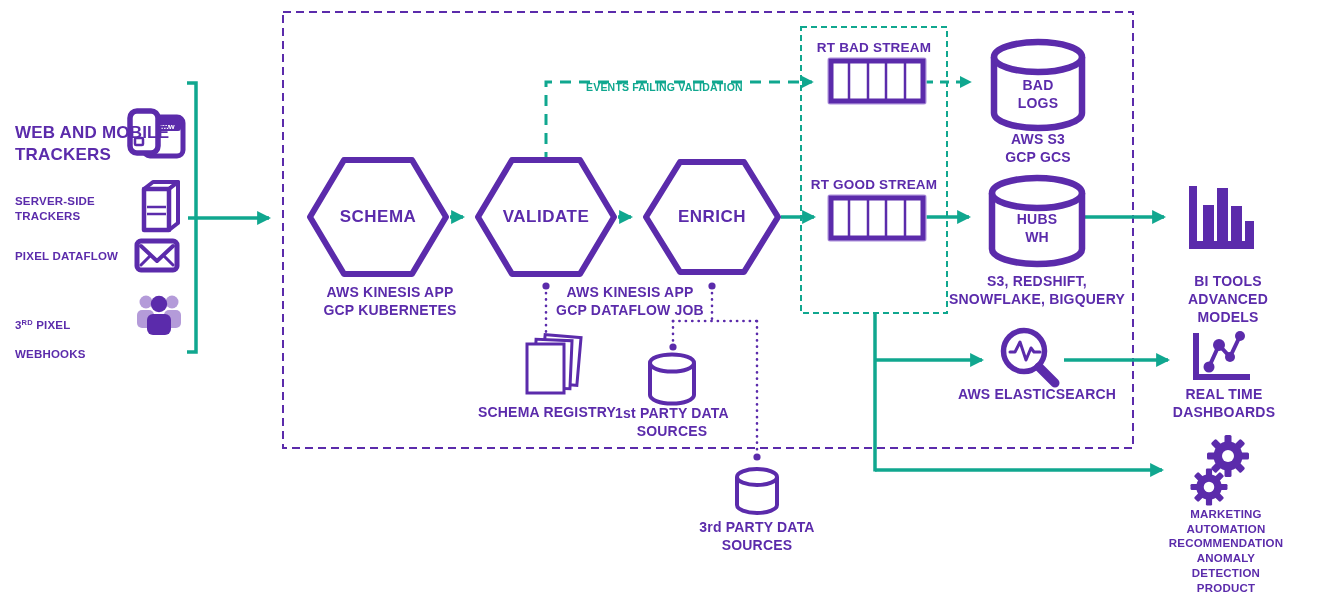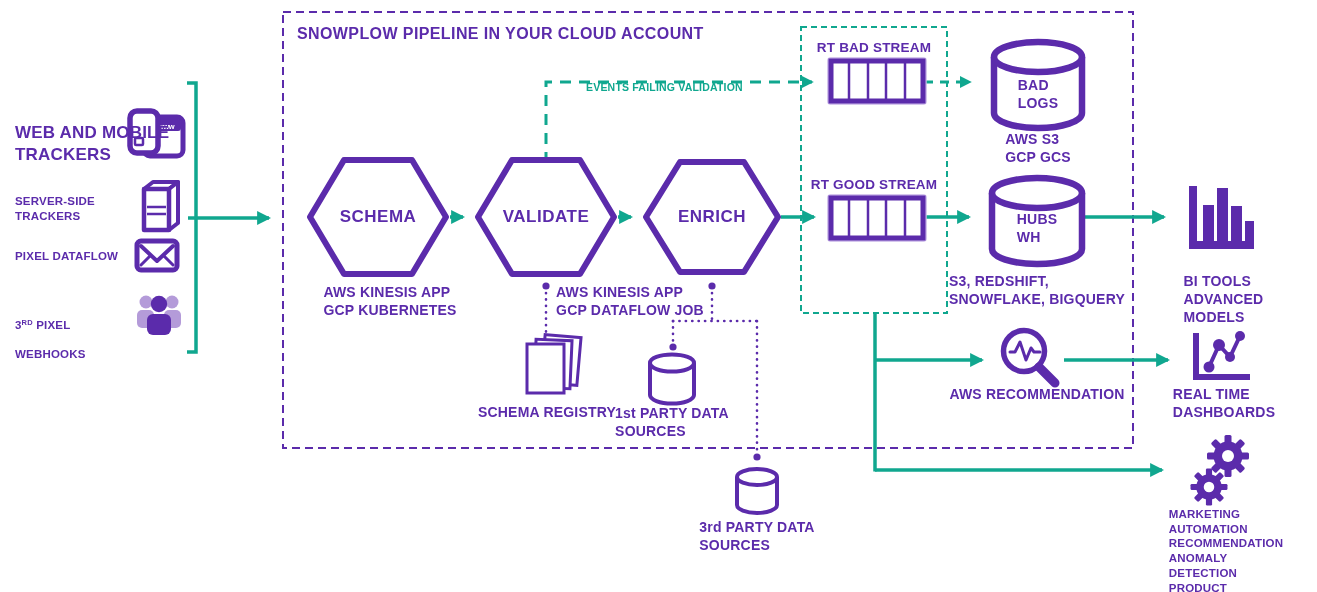--- a/index.html
+++ b/index.html
@@ -17,21 +17,21 @@
   .fn{fill:none}.fw{fill:#fff}
   .sp{stroke:var(--purple)}.fp{fill:var(--purple)}
   .st{stroke:var(--teal)}
   .slp{stroke:var(--purple_light)}
   .flp{fill:var(--people_light)}
   .dotted{stroke:var(--purple);stroke-width:2.6;stroke-dasharray:0.2 6.2;stroke-linecap:round;fill:none}
   .lbl{
     position:absolute;font-weight:bold;color:var(--purple);
     white-space:pre-line;line-height:1.28;font-size:14px;letter-spacing:.2px;
   }
-  .ctr{transform:translateX(-50%);text-align:left}
+  .ctr{transform:translateX(-50%);text-align:center}
   .title{font-size:16px;font-weight:600;letter-spacing:.4px;white-space:nowrap}
   .hexlbl{font-size:17px;letter-spacing:.5px;transform:translate(-50%,-50%);white-space:nowrap}
   .streamlbl{font-size:13.5px;white-space:nowrap}
   .cyl{font-size:14px;line-height:1.32}
   .teal-lbl{color:var(--teal);font-size:10.5px;white-space:nowrap}
   .sup{font-size:7.5px;position:relative;top:-4px}
   .wwwtext{fill:#fff;font-family:"Liberation Sans",sans-serif;font-size:7.5px;font-weight:bold;letter-spacing:-.3px}
 </style>
 </head>
 <body>
@@ -212,21 +212,20 @@
         <circle cx="1240" cy="336" r="5"></circle>
       </g>
     </g>
 
     <g>
       <use href="#gearshape" transform="translate(1228,456)"></use>
       <use href="#gearshape" transform="translate(1209,487) scale(0.88)"></use>
     </g>
   </svg>
 
-  <div class="lbl title" style="left:297px;top:24px">SNOWPLOW PIPELINE IN YOUR CLOUD ACCOUNT</div>
 
   <div class="lbl" style="left:15px;top:122px;font-size:17px">WEB AND MOBILE
 TRACKERS</div>
   <div class="lbl" style="left:15px;top:194px;font-size:11.5px">SERVER-SIDE
 TRACKERS</div>
   <div class="lbl" style="left:15px;top:249px;font-size:11.5px">PIXEL DATAFLOW</div>
   <div class="lbl" style="left:15px;top:303px;font-size:11.5px">
     <div><span>3</span><span class="sup">RD</span><span> PIXEL</span></div>
     <div>WEBHOOKS</div>
   </div>
@@ -257,20 +256,20 @@
 
   <div class="lbl ctr" style="left:1228px;top:273px">BI TOOLS
 ADVANCED MODELS</div>
 
   <div class="lbl ctr" style="left:547px;top:404px">SCHEMA REGISTRY</div>
   <div class="lbl ctr" style="left:672px;top:405px">1st PARTY DATA
 SOURCES</div>
   <div class="lbl ctr" style="left:757px;top:519px">3rd PARTY DATA
 SOURCES</div>
 
-  <div class="lbl ctr" style="left:1037px;top:386px">AWS RECOMMENDATION</div>
+  <div class="lbl ctr" style="left:1037px;top:386px">AWS ELASTICSEARCH</div>
   <div class="lbl ctr" style="left:1224px;top:386px">REAL TIME DASHBOARDS</div>
   <div class="lbl ctr" style="left:1226px;top:507px;font-size:11.5px">MARKETING AUTOMATION
 RECOMMENDATION
 ANOMALY DETECTION
 PRODUCT ANALYTICS</div>
 
 </div>
 
 </body></html>

